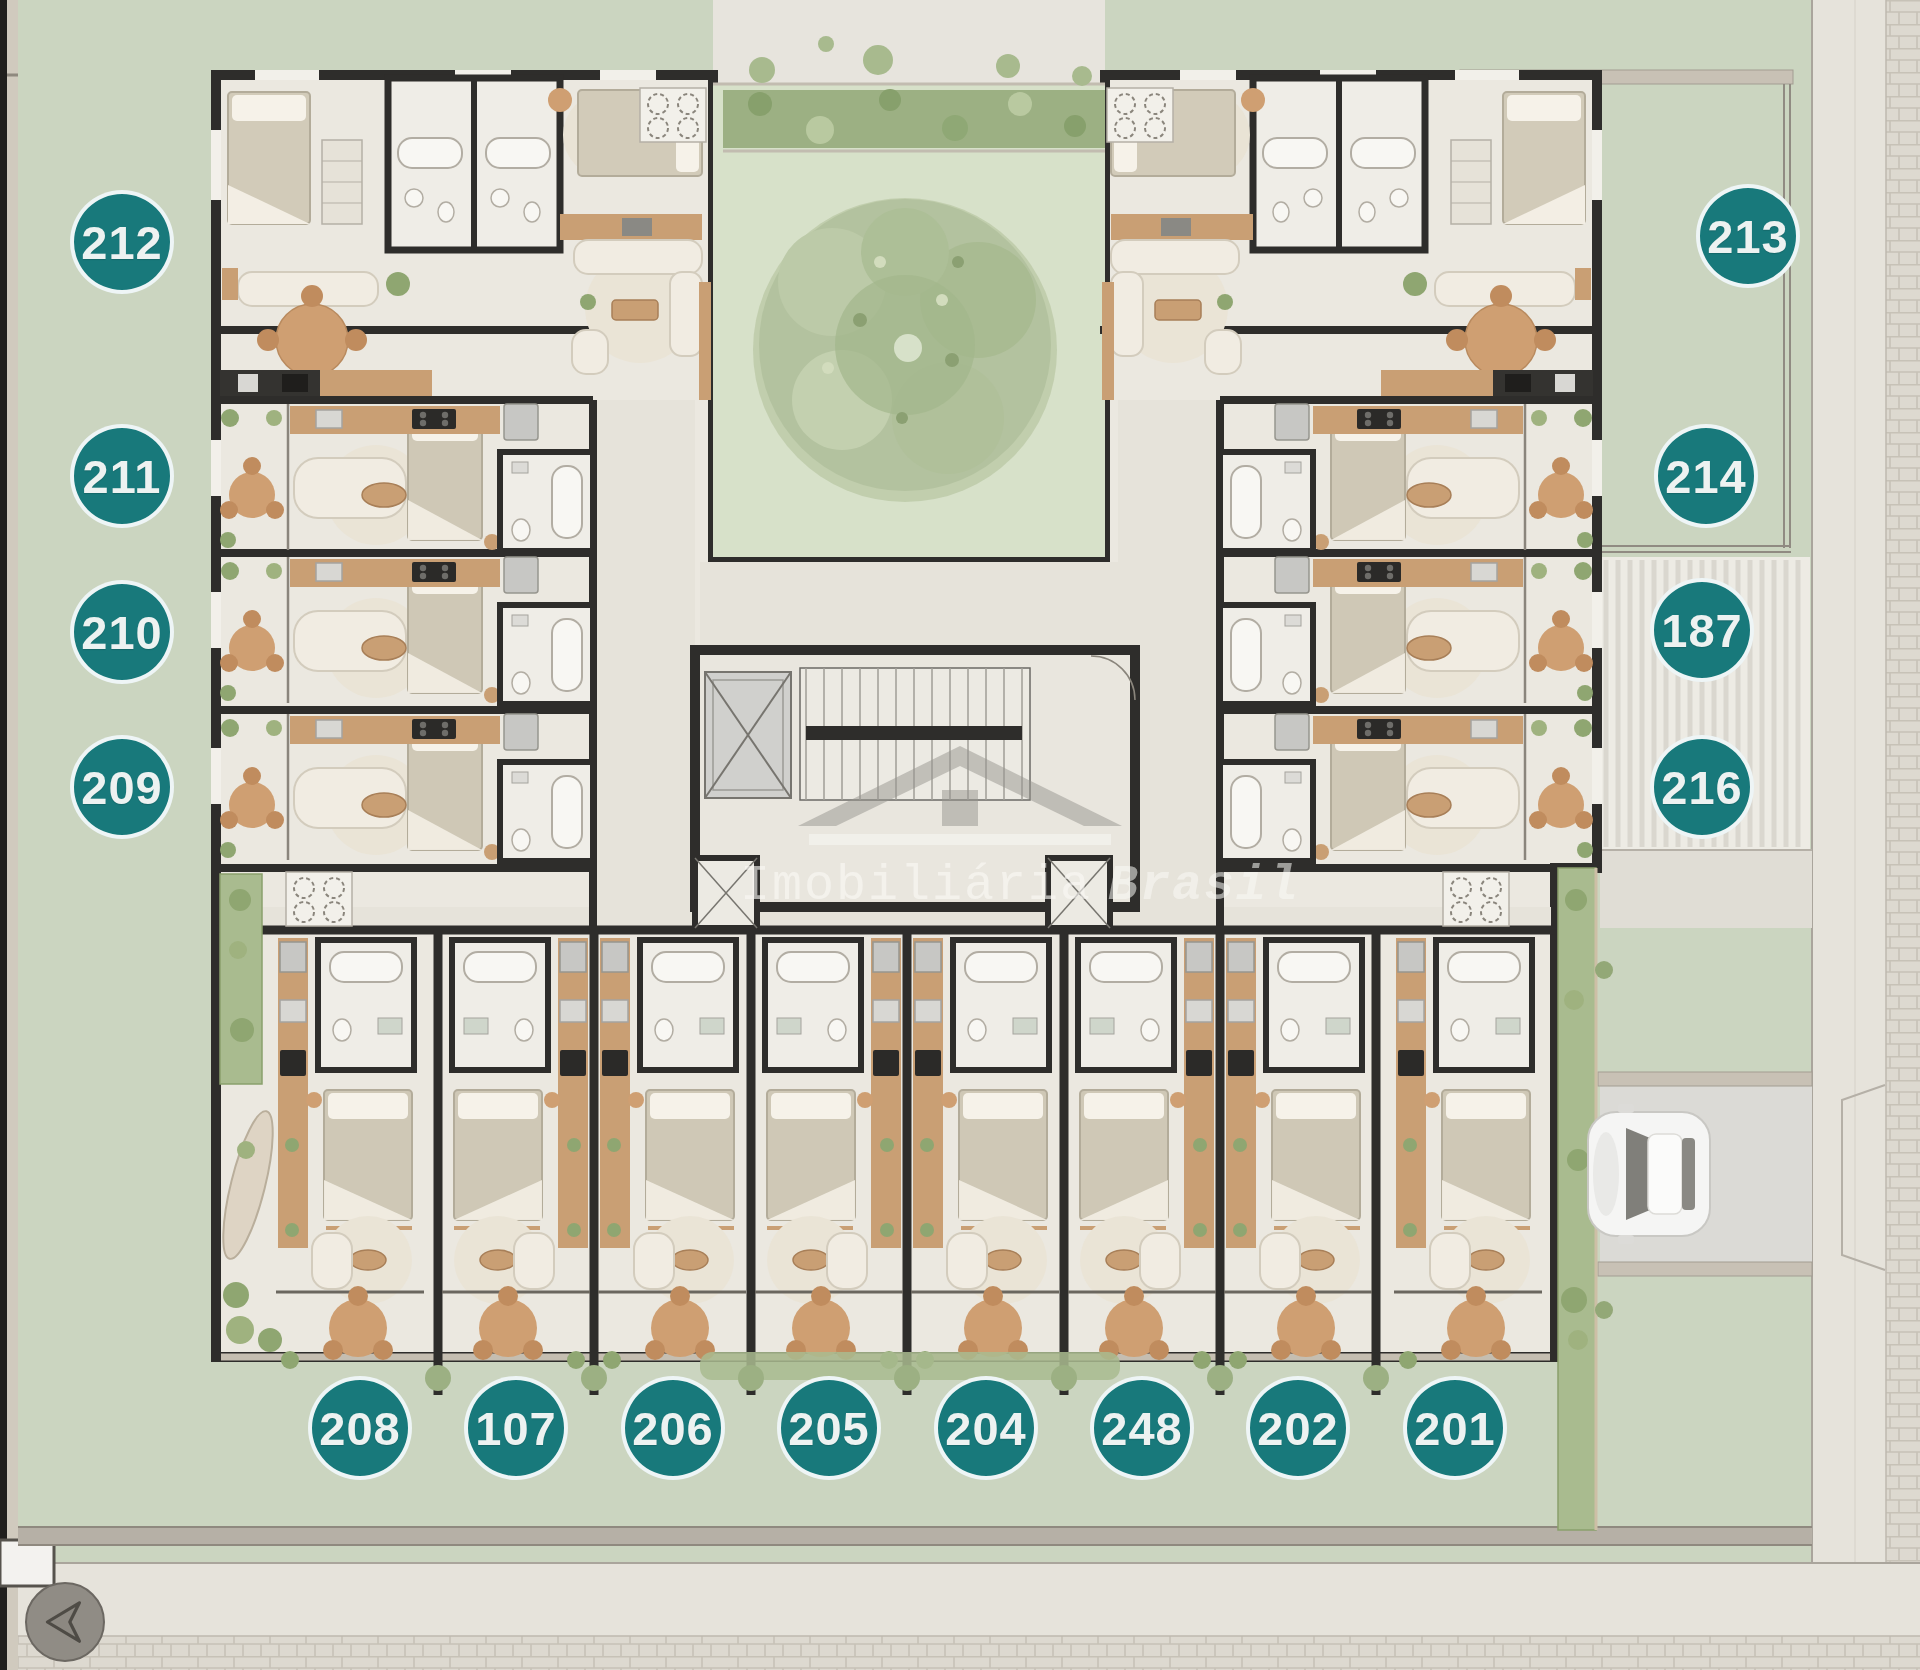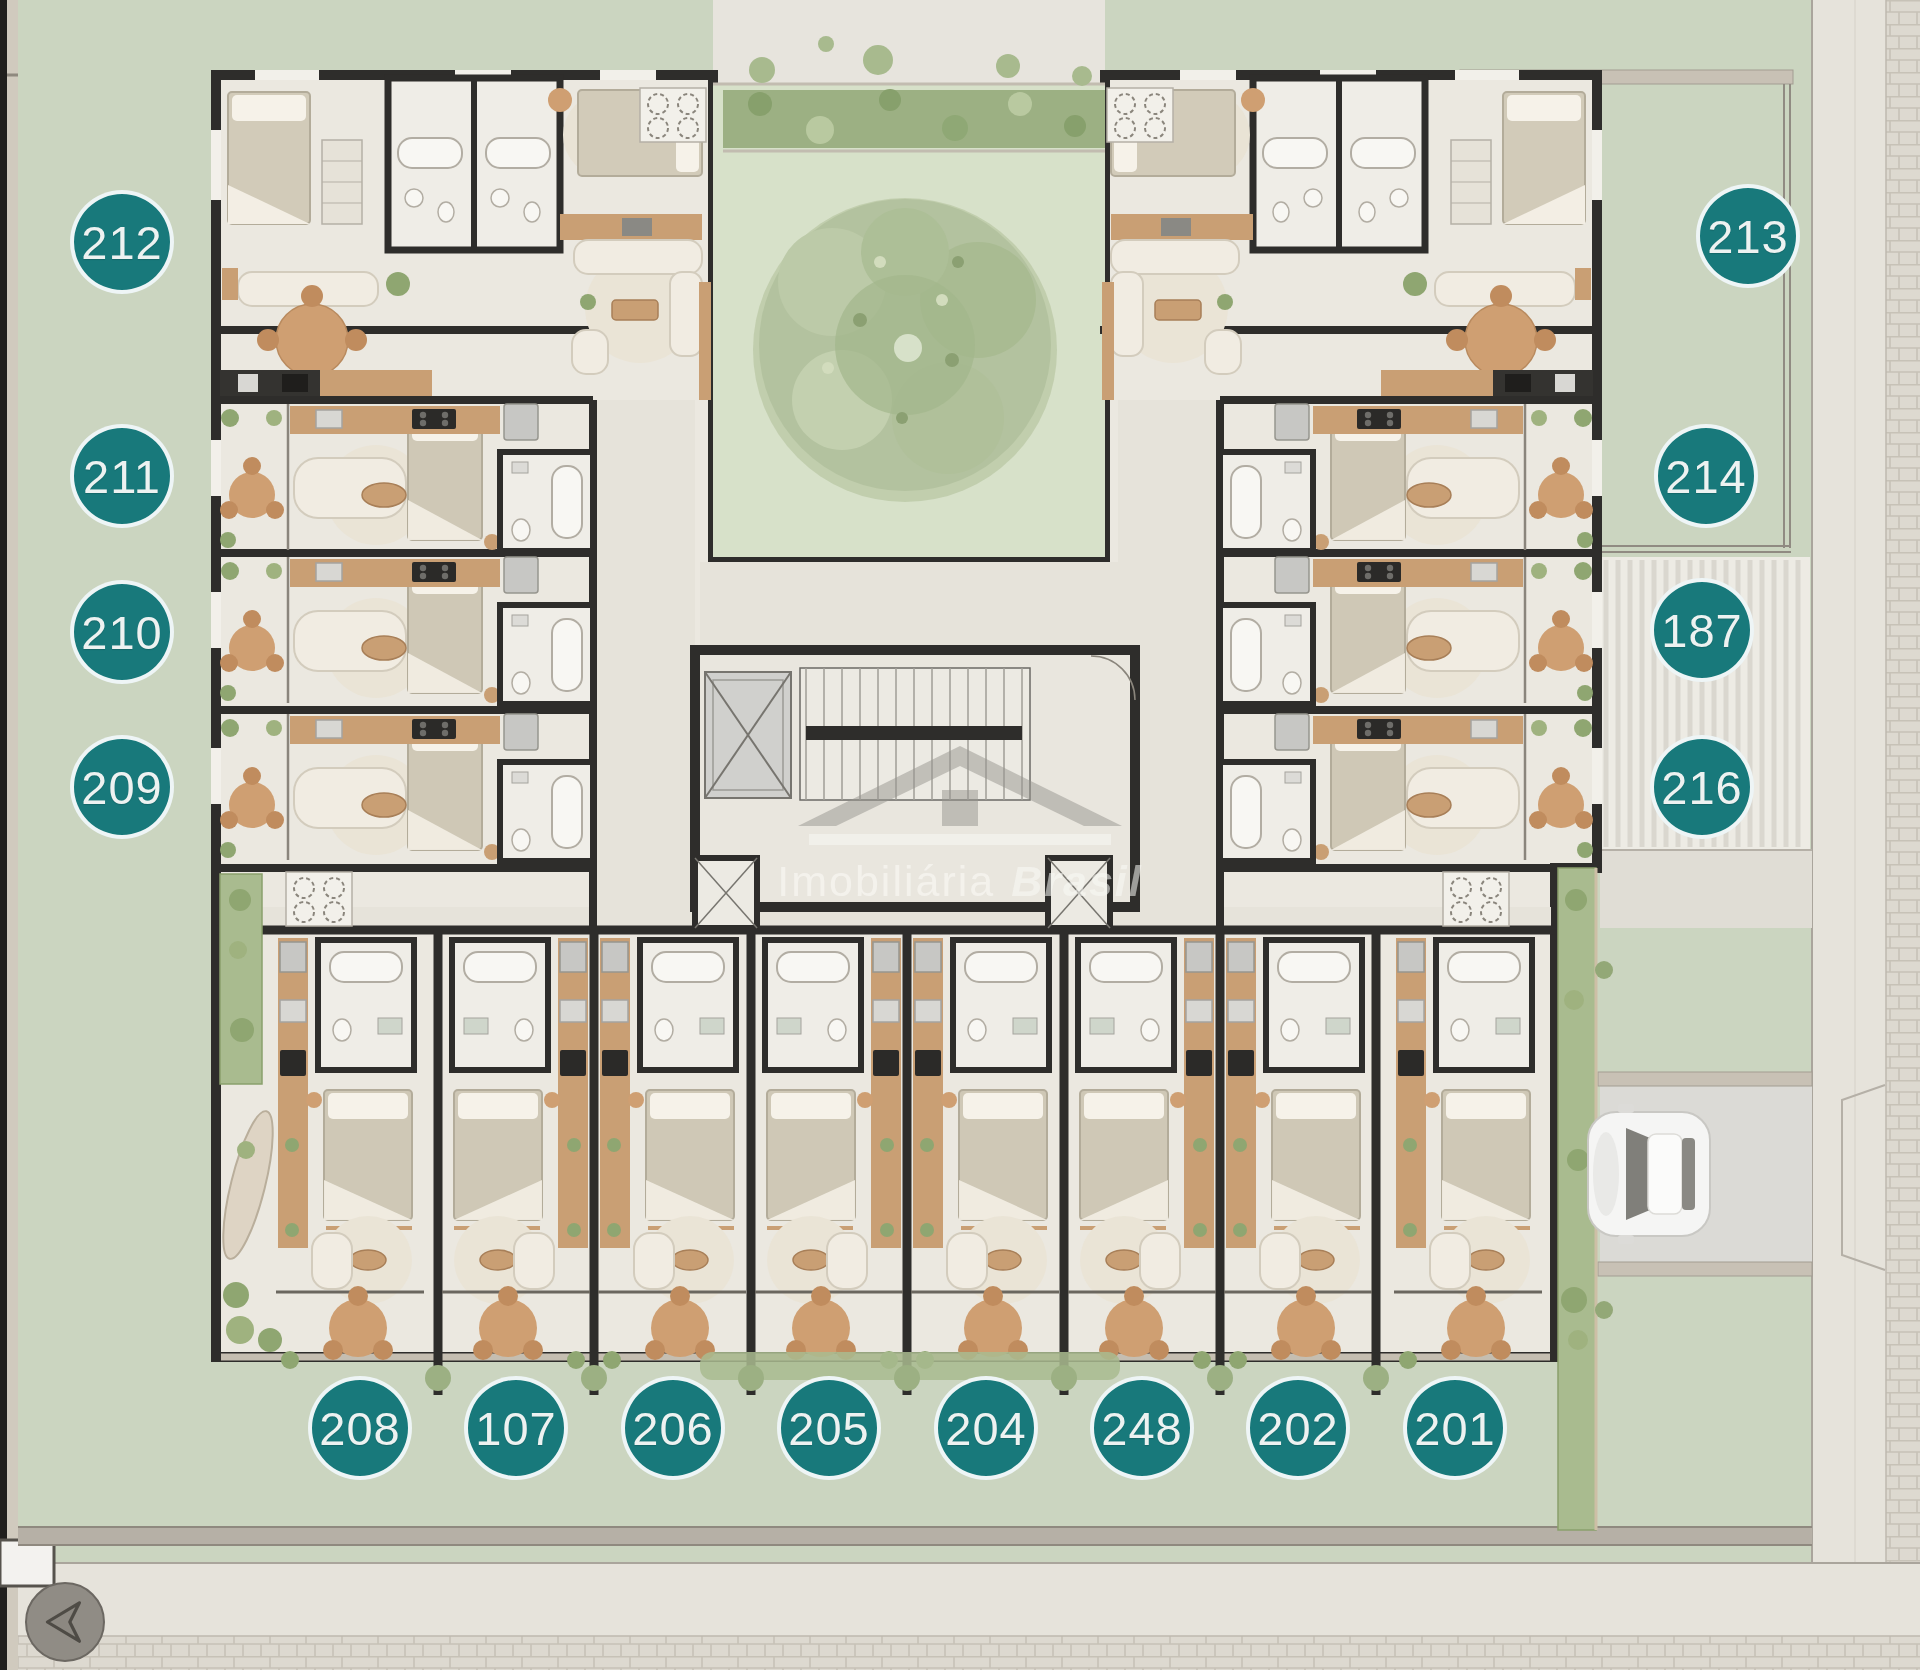--- a/index.html
+++ b/index.html
@@ -3,28 +3,28 @@
 <meta charset="utf-8">
 <style>
   html,body{margin:0;padding:0;background:#cbd5c0;}
   .stage{position:relative;width:1920px;height:1670px;overflow:hidden;
          font-family:"Liberation Sans",sans-serif;}
   .plan-svg{position:absolute;left:0;top:0;}
   
   .badge{position:absolute;box-sizing:border-box;width:104px;height:104px;border-radius:50%;
          background:#18797b;border:4px solid rgba(255,255,255,.93);color:#edf2f1;
          display:flex;align-items:center;justify-content:center;
-         font-size:47px;font-weight:normal;letter-spacing:1px;cursor:pointer;
+         font-size:47px;font-weight:bold;letter-spacing:1px;cursor:pointer;
          text-shadow:0 1px 1px rgba(0,0,0,.15);}
   
   .watermark{position:absolute;left:740px;top:742px;width:440px;text-align:center;pointer-events:none;}
   .wm-roof{display:block;margin:0 auto;}
   .wm-brand{font-size:88px;font-weight:bold;letter-spacing:6px;color:rgba(250,249,245,.55);line-height:.85;}
   .wm-bar{width:302px;height:11px;margin:4px auto 12px;background:rgba(250,249,245,.5);}
-  .wm-sub{font-size:43px;color:rgba(250,249,245,.62);letter-spacing:2px;white-space:nowrap;}
+  .wm-sub{font-size:50px;color:rgba(250,249,245,.62);letter-spacing:2px;white-space:nowrap;font-family:Liberation Mono, monospace;}
   .wm-sub .it{font-style:italic;font-weight:bold;margin-left:16px;color:rgba(250,249,245,.55);}
   
   .back-btn{position:absolute;left:25px;top:1582px;width:80px;height:80px;border-radius:50%;
             background:#908c85;border:2px solid #6c6862;display:flex;align-items:center;
             justify-content:center;cursor:pointer;box-sizing:border-box;}
 </style>
 </head>
 <body>
 
 <div class="stage">

